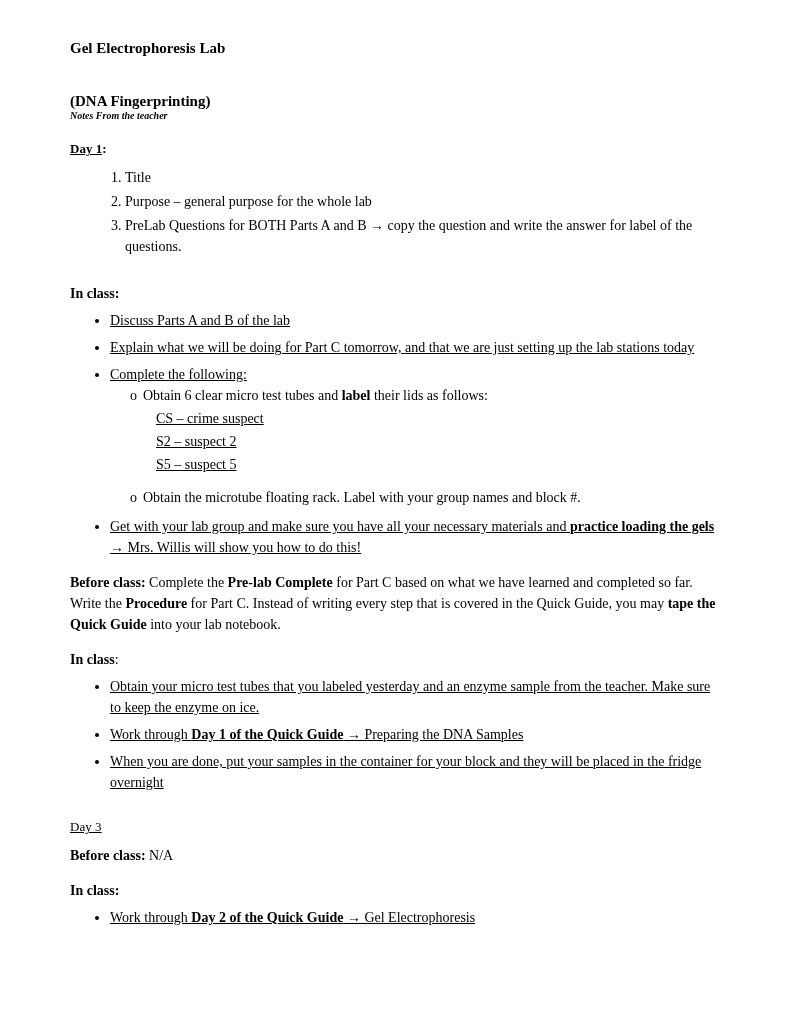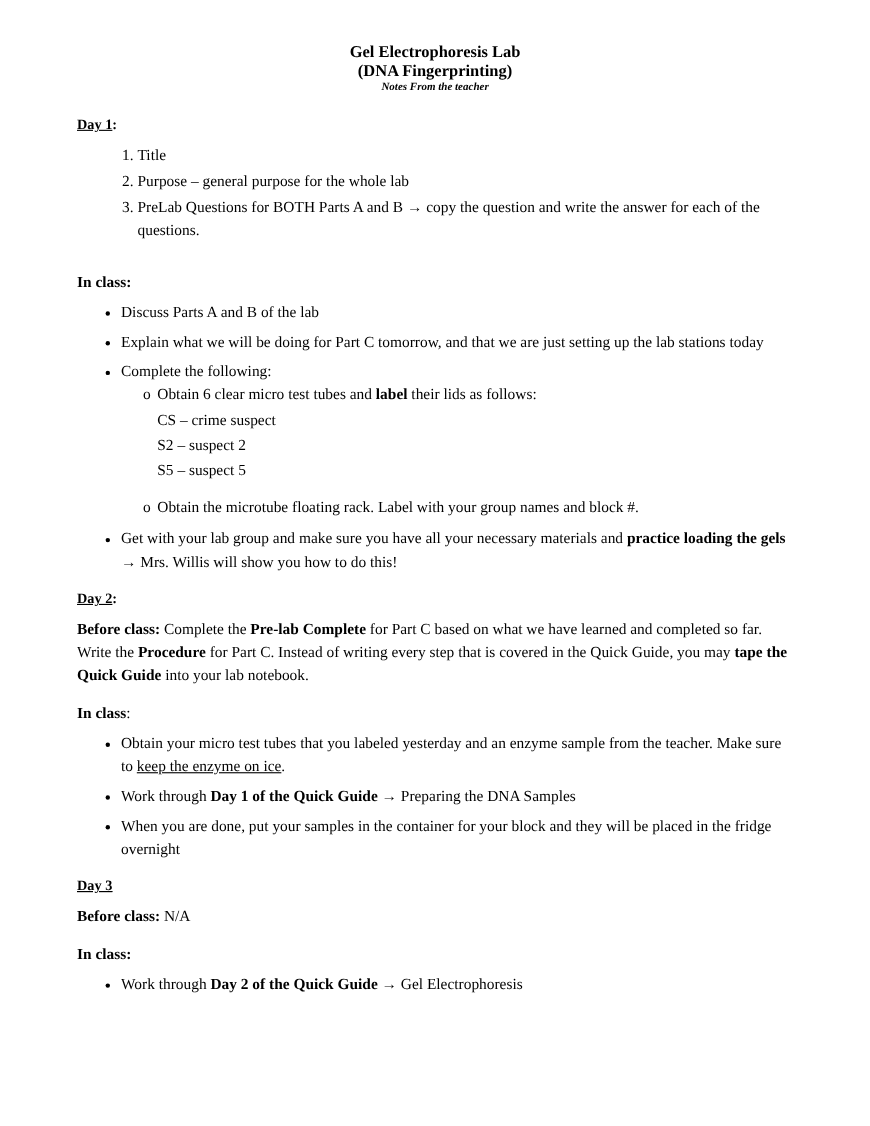--- a/index.html
+++ b/index.html
@@ -12,32 +12,33 @@
       background: #ffffff;
       font-family: 'Times New Roman', Times, serif;
       font-size: 14px;
       color: #000000;
       width: 791px;
       min-height: 1024px;
       padding: 40px 70px 40px 70px;
     }
 
     .page-title {
-      text-align: center;
+      text-align: left;
       margin-bottom: 20px;
     }
 
     .page-title .line1 {
       font-weight: bold;
       font-size: 15px;
     }
 
     .page-title .line2 {
       font-weight: bold;
       font-size: 15px;
+      margin-top: 36px;
     }
 
     .page-title .line3 {
       font-style: italic;
       font-weight: bold;
       font-size: 10px;
     }
 
     .day-heading {
       font-weight: bold;
@@ -78,20 +79,21 @@
 
     ul {
       list-style-type: disc;
       margin-left: 40px;
       margin-bottom: 8px;
     }
 
     ul li {
       margin-bottom: 6px;
       line-height: 1.5;
+      text-decoration: underline;
     }
 
     ul ul {
       list-style-type: none;
       margin-left: 30px;
     }
 
     ul ul li {
       margin-bottom: 2px;
     }
@@ -107,40 +109,40 @@
 
 <div class="section">
   <div class="day-heading">
     <span>Day 1</span>:
   </div>
 
   <div class="section">
     <ol>
       <li>Title</li>
       <li>Purpose – general purpose for the whole lab</li>
-      <li>PreLab Questions for BOTH Parts A and B → copy the question and write the answer for each of the questions.</li>
+      <li>PreLab Questions for BOTH Parts A and B → copy the question and write the answer for label of the questions.</li>
     </ol>
   </div>
 
   <div class="section">
     <p>
       <span class="inline-bold">In class:</span>
     </p>
     <ul>
       <li>Discuss Parts A and B of the lab</li>
       <li>Explain what we will be doing for Part C tomorrow, and that we are just setting up the lab stations today</li>
       <li>
         Complete the following:
         <ul style="list-style-type: none; margin-left: 20px;">
           <li style="list-style-type: none;">
             <span style="display: inline-flex; align-items: flex-start;">
               <span style="margin-right: 6px;">o</span>
               <span>
                 Obtain 6 clear micro test tubes and <span class="inline-bold">label</span> their lids as follows:
-                <ul style="list-style-type: none; margin-left: 0; margin-top: 2px;">
+                <ul style="list-style-type: none; margin-left: 13px; margin-top: 2px;">
                   <li>CS – crime suspect</li>
                   <li>S2 – suspect 2</li>
                   <li>S5 – suspect 5</li>
                 </ul>
               </span>
             </span>
           </li>
           <li style="list-style-type: none; margin-top: 4px;">
             <span style="display: inline-flex; align-items: flex-start;">
               <span style="margin-right: 6px;">o</span>
@@ -148,23 +150,20 @@
             </span>
           </li>
         </ul>
       </li>
       <li>Get with your lab group and make sure you have all your necessary materials and <span class="inline-bold">practice loading the gels</span> → Mrs. Willis will show you how to do this!</li>
     </ul>
   </div>
 </div>
 
 <div class="section">
-  <div class="day-heading">
-    <span>Day 2</span>:
-  </div>
 
   <div class="section">
     <p>
       <span class="inline-bold">Before class: </span>
       <span>Complete the </span>
       <span class="inline-bold">Pre-lab Complete </span>
       <span>for Part C based on what we have learned and completed so far. Write the </span>
       <span class="inline-bold">Procedure </span>
       <span>for Part C.  Instead of writing every step that is covered in the Quick Guide, you may </span>
       <span class="inline-bold">tape the Quick Guide </span>
@@ -184,21 +183,21 @@
         Work through <span class="inline-bold">Day 1 of the Quick Guide</span> → Preparing the DNA Samples
       </li>
       <li>
         When you are done, put your samples in the container for your block and they will be placed in the fridge overnight
       </li>
     </ul>
   </div>
 </div>
 
 <div class="section">
-  <div class="day-heading" style="font-weight: bold; text-decoration: underline; display: inline-block; margin-bottom: 10px;">
+  <div class="day-heading" style="font-weight: normal; text-decoration: underline; display: inline-block; margin-bottom: 10px; margin-top: 12px;">
     <span>Day 3</span>
   </div>
   <br>
 
   <div class="section">
     <p>
       <span class="inline-bold">Before class: </span>
       <span>N/A</span>
     </p>
   </div>

